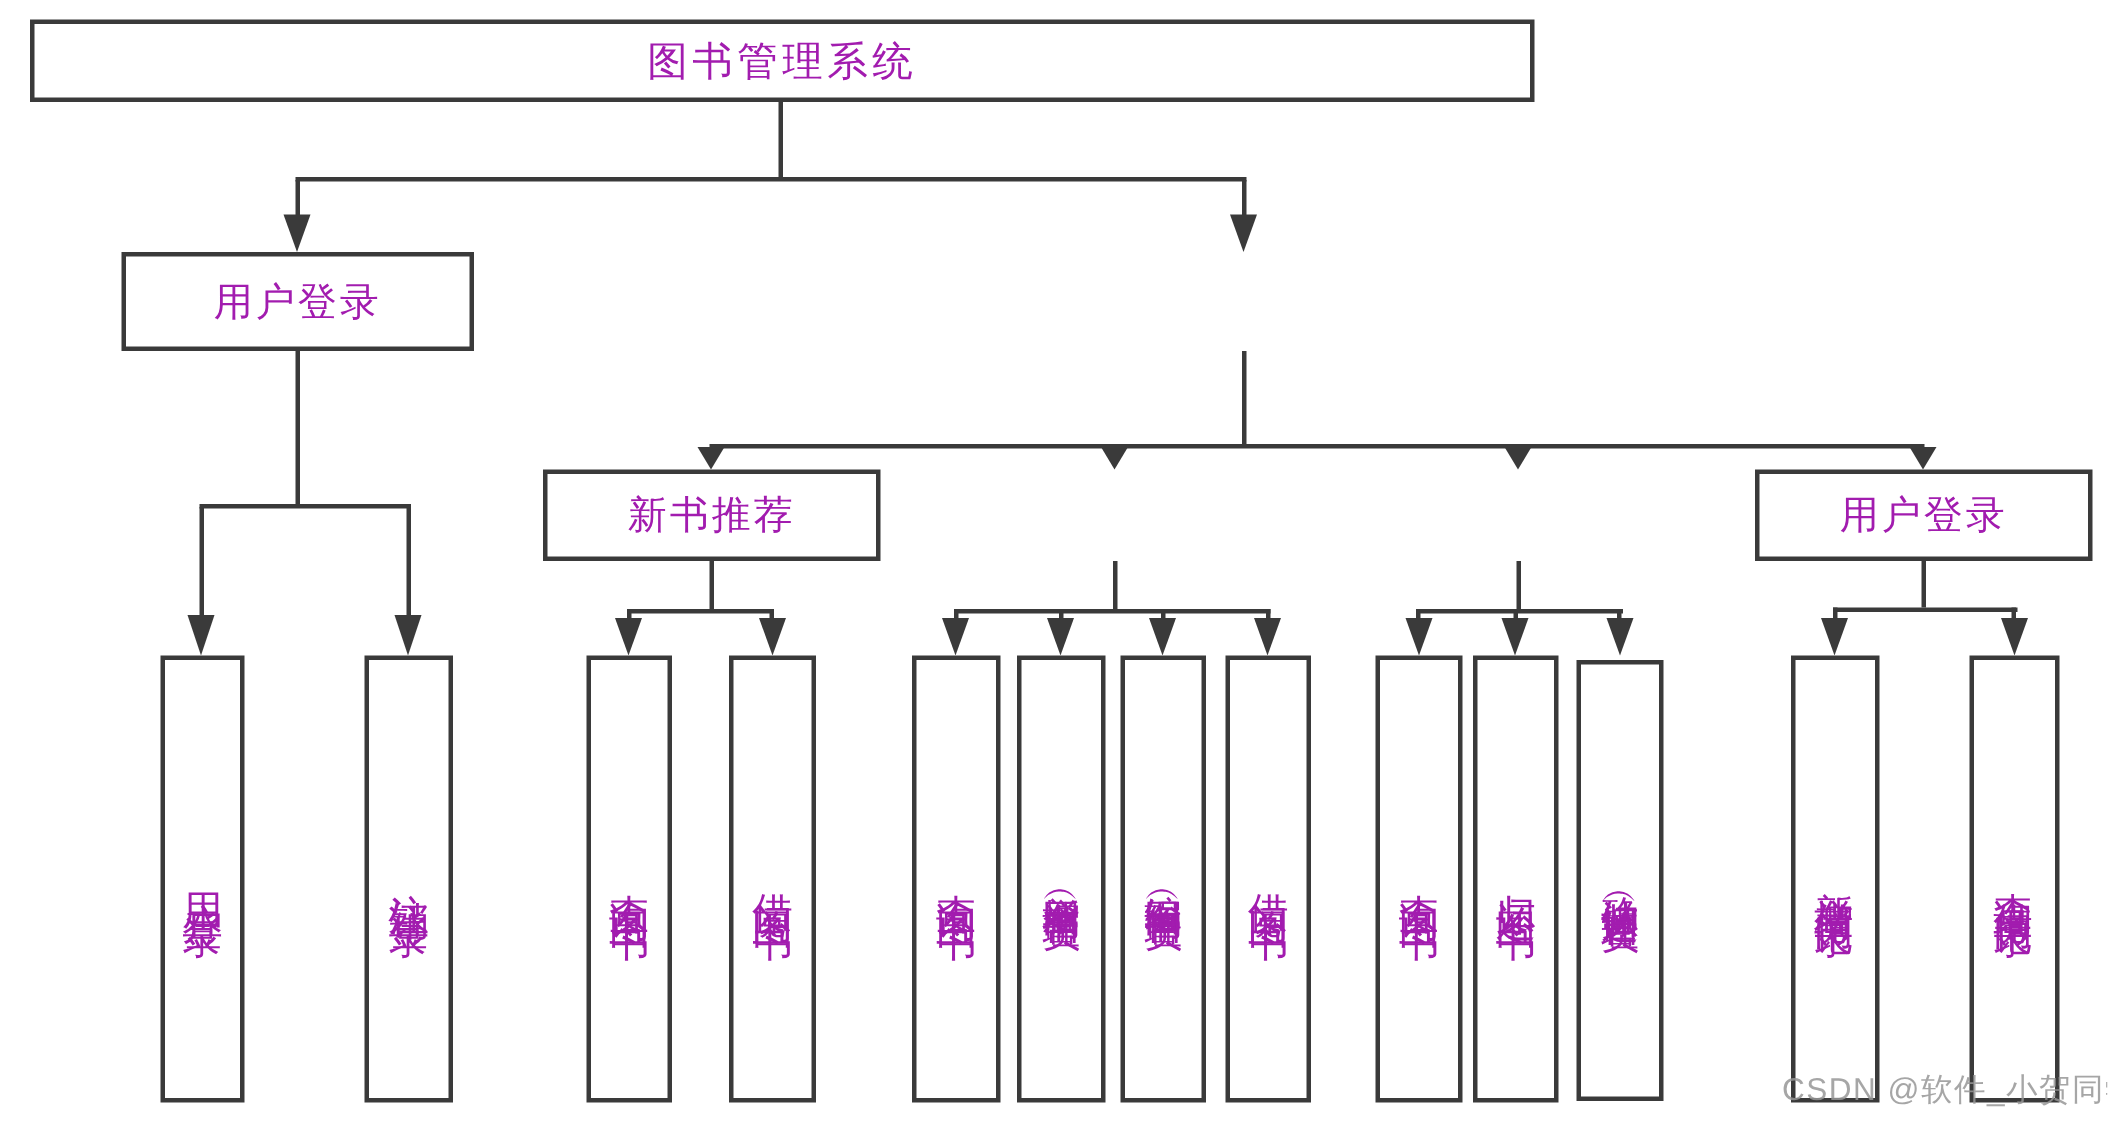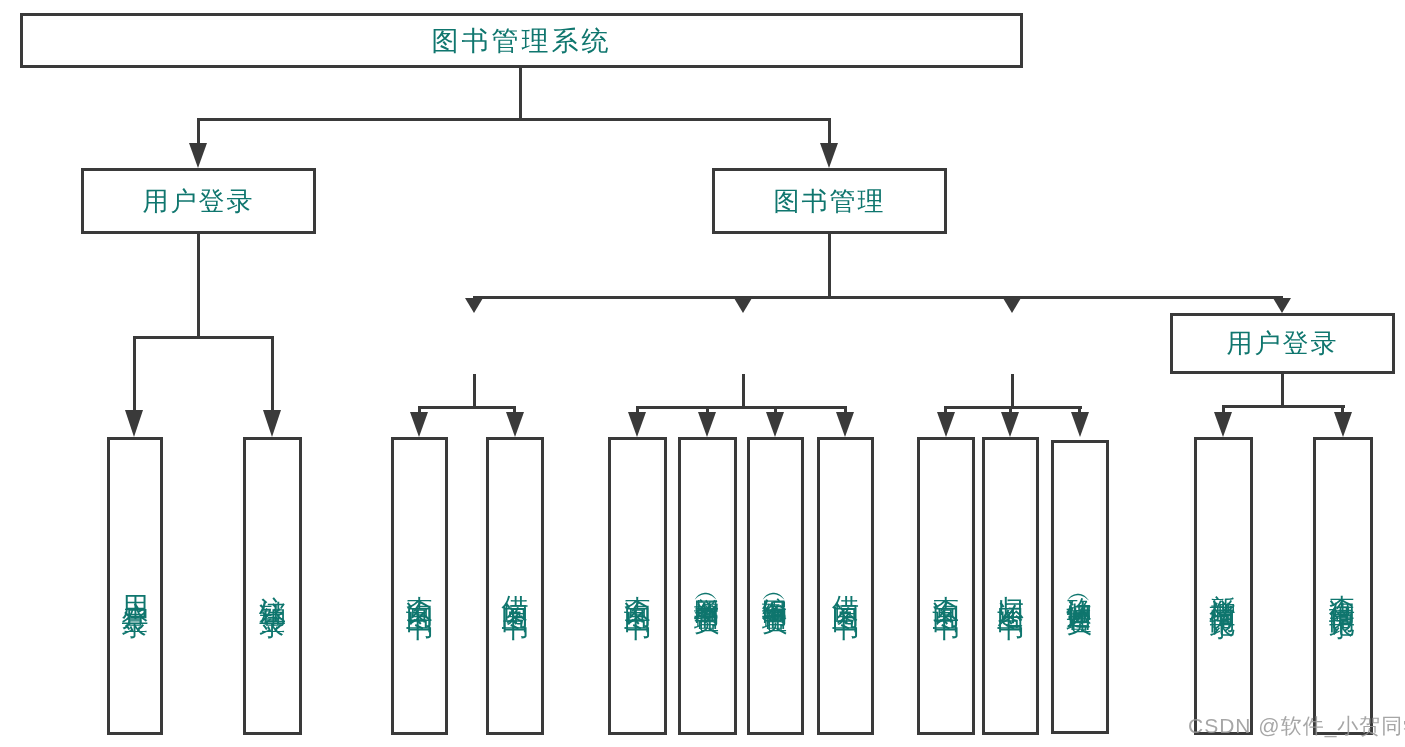--- a/index.html
+++ b/index.html
@@ -21,21 +21,21 @@
     box-sizing: border-box;
     border: 3px solid #3a3a3a;
     background: #ffffff;
     display: flex;
     align-items: center;
     justify-content: center;
     text-align: center;
   }
   .node span {
     font-size: 26px;
-    color: #0f766e;
+    color: #a21caf;
     letter-spacing: 2px;
     white-space: nowrap;
   }
   .node.root span { font-size: 27px; letter-spacing: 3px; }
   .node.vert span {
     writing-mode: vertical-rl;
     text-orientation: mixed;
     font-size: 27px;
     letter-spacing: 6px;
     white-space: normal;
@@ -83,38 +83,38 @@
   <div class="vline" style="left:519px; top:66px; height:52px;"></div>
   <div class="hline" style="left:197px; top:118px; width:634px;"></div>
   <div class="vline" style="left:197px; top:120px; height:24px;"></div>
   <div class="ahead" style="left:189px; top:143px;"></div>
   <div class="vline" style="left:828px; top:120px; height:24px;"></div>
   <div class="ahead" style="left:820px; top:143px;"></div>
 
   <div class="node" style="left:81px; top:168px; width:235px; height:66px;">
     <span>用户登录</span>
   </div>
-  <div class="node" style="left:712px; top:168px; width:235px; height:66px;">
-    <span>图书管理</span>
-  </div>
 
   <div class="vline" style="left:197px; top:234px; height:102px;"></div>
   <div class="hline" style="left:133px; top:336px; width:141px;"></div>
   <div class="vline" style="left:133px; top:338px; height:72px;"></div>
   <div class="ahead" style="left:125px; top:410px; border-top-width:27px;"></div>
   <div class="vline" style="left:271px; top:338px; height:72px;"></div>
   <div class="ahead" style="left:263px; top:410px; border-top-width:27px;"></div>
 
   <div class="vline" style="left:828px; top:234px; height:62px;"></div>
   <div class="hline" style="left:473px; top:296px; width:810px;"></div>
   <div class="ahead" style="left:465px; top:298px; border-top-width:15px;"></div>
   <div class="ahead" style="left:734px; top:298px; border-top-width:15px;"></div>
   <div class="ahead" style="left:1003px; top:298px; border-top-width:15px;"></div>
   <div class="ahead" style="left:1273px; top:298px; border-top-width:15px;"></div>
 
+  <div class="node" style="left:362px; top:313px; width:225px; height:61px;">
+    <span>新书推荐</span>
+  </div>
   <div class="node" style="left:1170px; top:313px; width:225px; height:61px;">
     <span>用户登录</span>
   </div>
 
   <div class="vline" style="left:473px; top:374px; height:32px;"></div>
   <div class="hline" style="left:418px; top:406px; width:98px;"></div>
   <div class="vline" style="left:418px; top:406px; height:8px;"></div>
   <div class="ahead" style="left:410px; top:412px;"></div>
   <div class="vline" style="left:513px; top:406px; height:8px;"></div>
   <div class="ahead" style="left:506px; top:412px;"></div>

